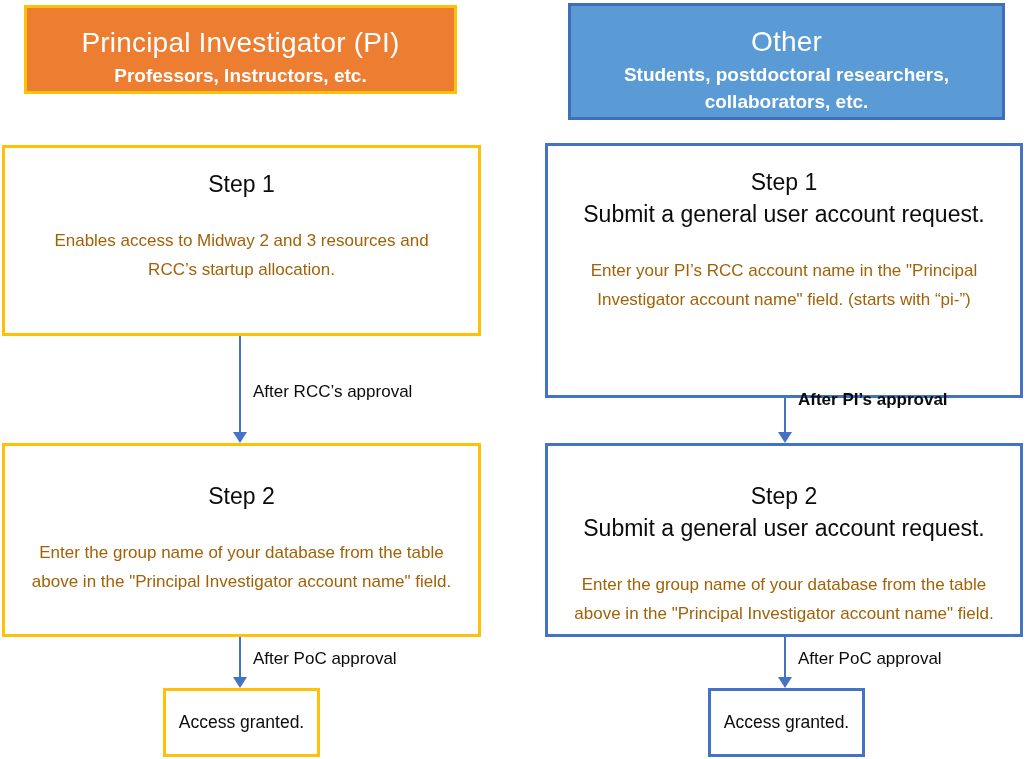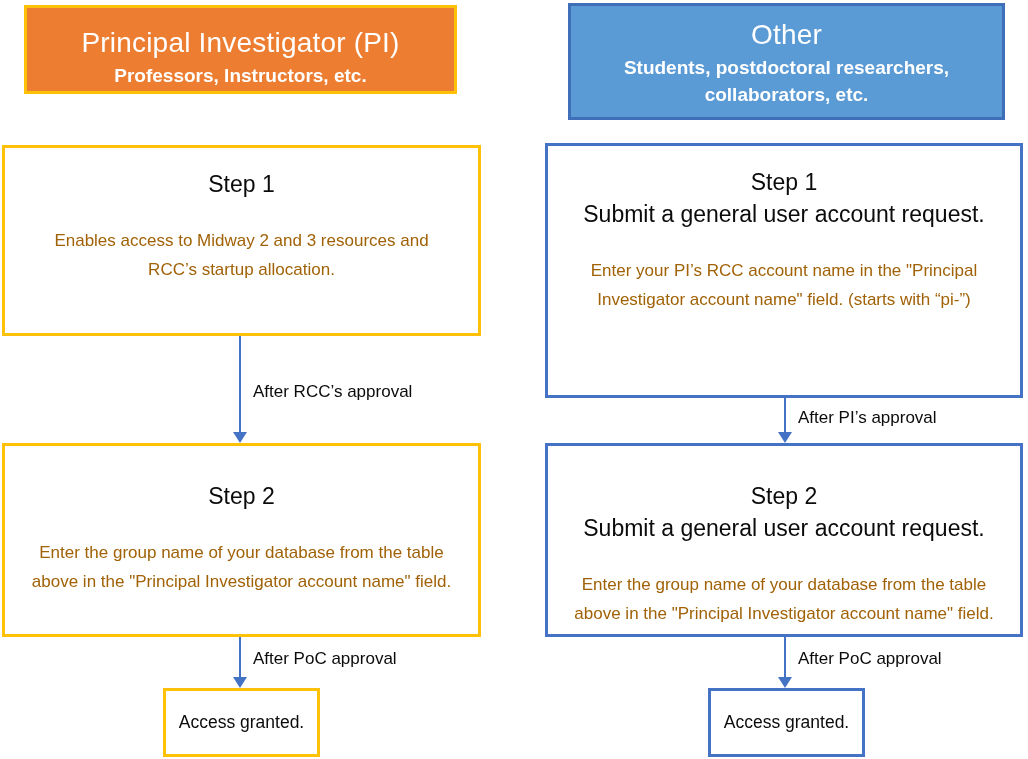--- a/index.html
+++ b/index.html
@@ -19,21 +19,21 @@
     text-align:center;color:#ffffff;
   }
   .header-orange{
     background:var(--orange-fill);
     border:3px solid var(--gold-border);
     padding-top:16px;
   }
   .header-blue{
     background:var(--blue-fill);
     border:3px solid var(--blue-header-border);
-    padding-top:10px;
+    padding-top:17px;
   }
   .header-title{font-size:28px;line-height:38px;font-weight:500;letter-spacing:.2px;}
   .header-subtitle{font-size:19px;line-height:27px;font-weight:700;width:92%;}
 
   
   .step-box{
     background:#ffffff;
     text-align:center;
     padding:20px 26px 0 26px;
   }
@@ -88,21 +88,21 @@
     </div>
     <div class="step-body">Enter your PI’s RCC account name in the "Principal Investigator account name" field. (starts with “pi-”)</div>
   </div>
 
   <div class="abs connector" style="left:239px;top:336px;height:96px;"></div>
   <div class="abs arrowhead" style="left:233px;top:432px;"></div>
   <div class="abs flow-label" style="left:253px;top:381px;">After RCC’s approval</div>
 
   <div class="abs connector" style="left:784px;top:398px;height:34px;"></div>
   <div class="abs arrowhead" style="left:778px;top:432px;"></div>
-  <div class="abs flow-label" style="left:798px;top:407px;">After PI’s approval</div>
+  <div class="abs flow-label" style="left:798px;top:389px;font-weight:bold;">After PI’s approval</div>
 
   <div class="abs step-box step-gold" style="left:2px;top:443px;width:479px;height:194px;">
     <div class="step-title" style="margin-top:14px;">
       <div>Step 2</div>
     </div>
     <div class="step-body">Enter the group name of your database from the table above in the "Principal Investigator account name" field.</div>
   </div>
 
   <div class="abs step-box step-blue" style="left:545px;top:443px;width:478px;height:194px;">
     <div class="step-title" style="margin-top:14px;">

